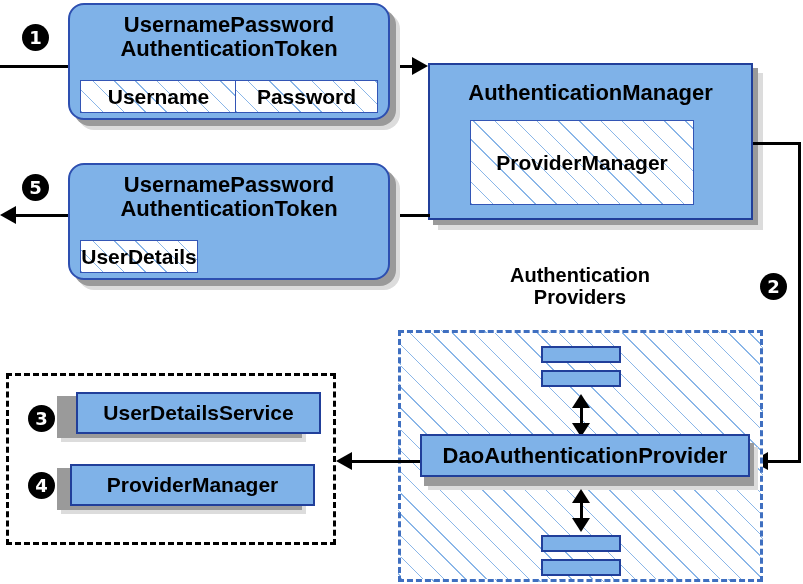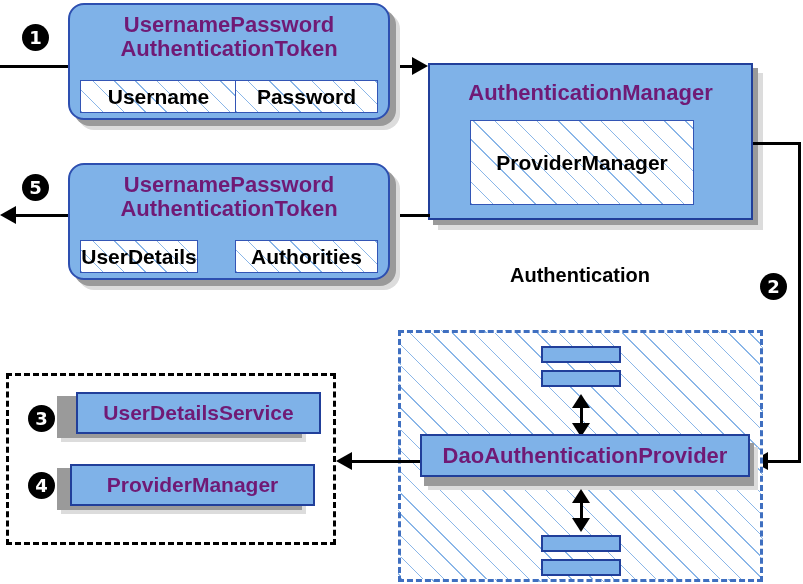--- a/index.html
+++ b/index.html
@@ -23,21 +23,21 @@
 
   
   .bluebox{
     position:absolute;
     background:#7fb2e8;
     border:2px solid #213f9a;
     box-sizing:border-box;
     display:flex;
     align-items:center;
     justify-content:center;
-    color:#701a75;
+    color:#000000;
     font-weight:bold;
     text-align:center;
     line-height:1.08;
   }
   .bluebox.rounded{border-radius:16px;border-color:#2d4fb0;}
 
   
   .hatch{
     background-color:#ffffff;
     background-image:repeating-linear-gradient(
@@ -154,24 +154,24 @@
 
   <div class="sh-light rnd" style="left:78px;top:173px;width:322px;height:117px;"></div>
   <div class="sh-dark rnd" style="left:74px;top:169px;width:322px;height:117px;"></div>
   <div class="bluebox rounded" style="left:68px;top:163px;width:322px;height:117px;flex-direction:column;justify-content:flex-start;padding-top:8px;">
     <div style="font-size:22px;">
       <span>UsernamePassword</span><br>
       <span>AuthenticationToken</span>
     </div>
   </div>
   <div class="hatchbox hatch" style="left:80px;top:240px;width:118px;height:33px;font-size:21px;">UserDetails</div>
-  <div class="hatchbox hatch" style="left:235px;top:240px;width:143px;height:33px;font-size:21px;">Authorities</div>
 
   <div class="plainlabel" style="left:470px;top:264px;width:220px;font-size:20px;">
     <span>Authentication</span><br>
+    <span>Providers</span>
   </div>
 
   <div class="badge" style="left:760px;top:273px;">2</div>
 
   <div class="ln-h" style="left:753px;top:142px;width:48px;"></div>
   <div class="ln-v" style="left:798px;top:142px;height:320px;"></div>
   <div class="ln-h" style="left:768px;top:460px;width:33px;"></div>
   <div class="arrow-l" style="left:752px;top:452px;"></div>
 
   <div class="dash-blue hatch" style="left:398px;top:330px;width:365px;height:252px;"></div>

